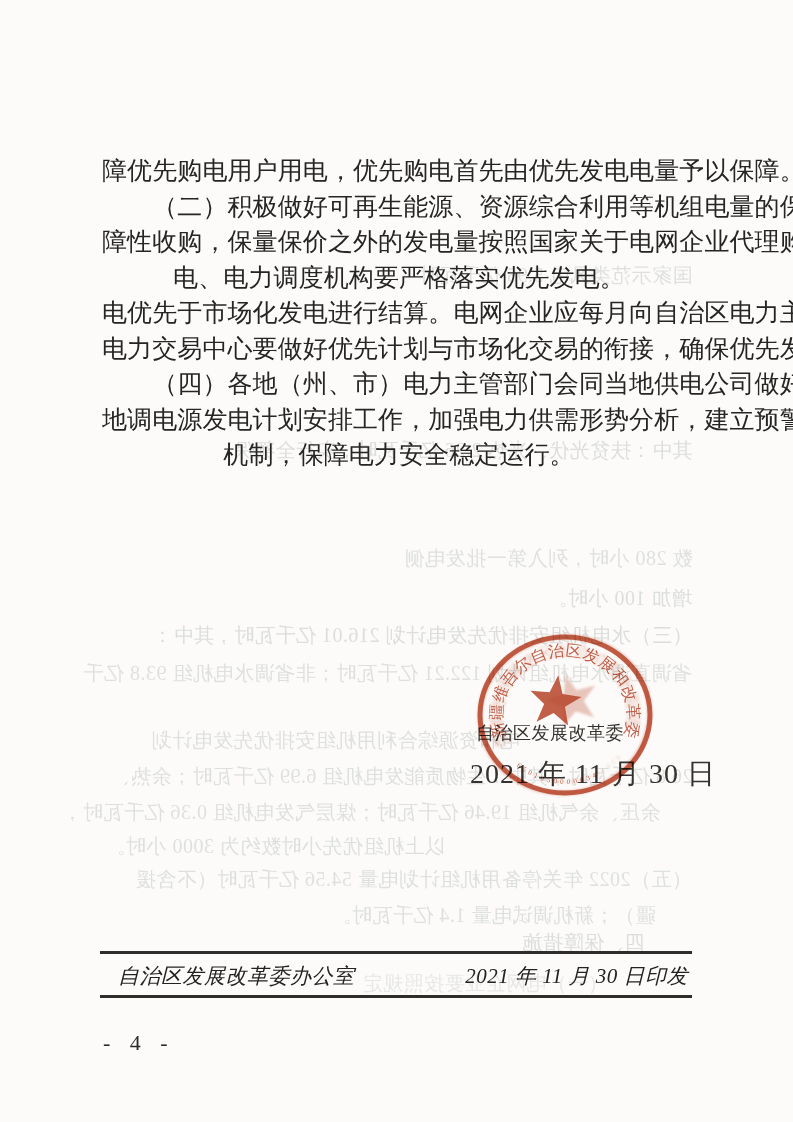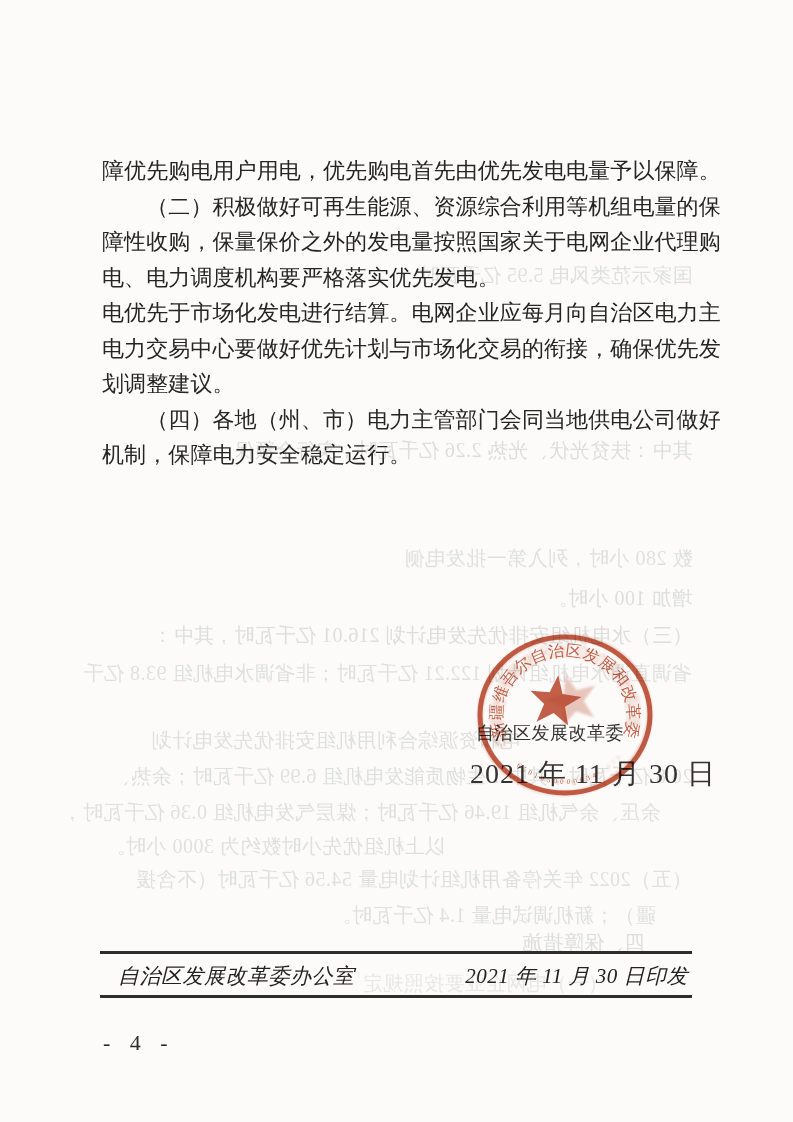--- a/index.html
+++ b/index.html
@@ -19,21 +19,21 @@
   .bleed-layer{position:absolute;inset:0;z-index:1;}
   .bleed-line{
     position:absolute;white-space:nowrap;
     font-size:20px;letter-spacing:0.5px;color:var(--bleed);
     transform:scaleX(-1);transform-origin:center;
     filter:blur(0.4px);
   }
   
   .body-text{
     position:absolute;left:102px;top:153px;width:594px;z-index:2;
-    color:var(--ink);font-size:22px;line-height:35.5px;
+    color:var(--ink);font-size:25px;line-height:35.5px;text-align:center;
   }
   .body-line{height:35.5px;white-space:nowrap;letter-spacing:0.1px;}
   
   .sig-agency{
     position:absolute;left:476px;top:721px;z-index:2;
     font-size:18px;letter-spacing:0.5px;color:#34322f;white-space:nowrap;
   }
   .sig-date{
     position:absolute;left:470px;top:755px;z-index:2;
     font-size:28px;letter-spacing:1px;color:#34322f;white-space:nowrap;
@@ -89,22 +89,22 @@
       <div class="bleed-line" style="top: 970px; right: 185px; opacity: 0.35;">（一）电网企业要按照规定</div>
     </div>
 
   <div class="body-text" id="body-text">
       <div class="body-line">障优先购电用户用电，优先购电首先由优先发电电量予以保障。</div>
       <div class="body-line">　　（二）积极做好可再生能源、资源综合利用等机组电量的保</div>
       <div class="body-line">障性收购，保量保价之外的发电量按照国家关于电网企业代理购</div>
       <div class="body-line">电、电力调度机构要严格落实优先发电。</div>
       <div class="body-line">电优先于市场化发电进行结算。电网企业应每月向自治区电力主</div>
       <div class="body-line">电力交易中心要做好优先计划与市场化交易的衔接，确保优先发</div>
-      <div class="body-line">划调整建议。</div>
       <div class="body-line">　　（四）各地（州、市）电力主管部门会同当地供电公司做好</div>
+      <div class="body-line">地调电源发电计划安排工作，加强电力供需形势分析，建立预警</div>
       <div class="body-line">机制，保障电力安全稳定运行。</div>
     </div>
 
   <div class="sig-agency">自治区发展改革委</div>
   <div class="sig-date">2021 年 11 月 30 日</div>
 
   <div class="seal" id="seal-box">
     <svg class="seal-svg" width="178" height="164" viewBox="0 0 178 164">
       <ellipse cx="89" cy="81" rx="85" ry="78"></ellipse>
       <polygon transform="rotate(7 79 68)" points="79,41 85.5,59.1 104.7,59.7 89.5,71.4 94.9,89.8 79,79 63.1,89.8 68.5,71.4 53.3,59.7 72.5,59.1"></polygon>

